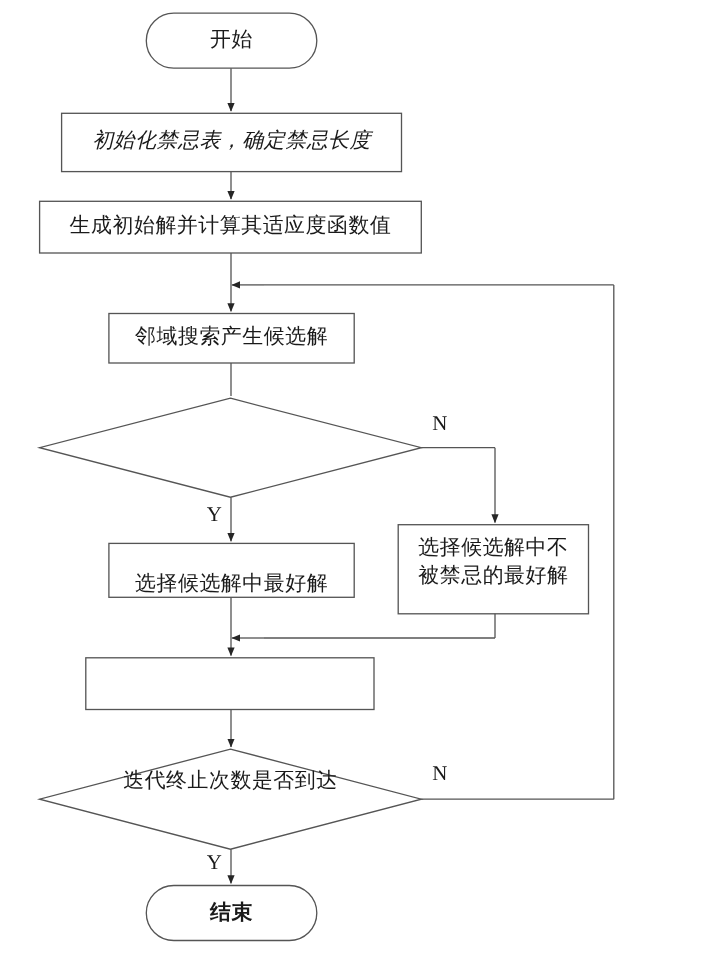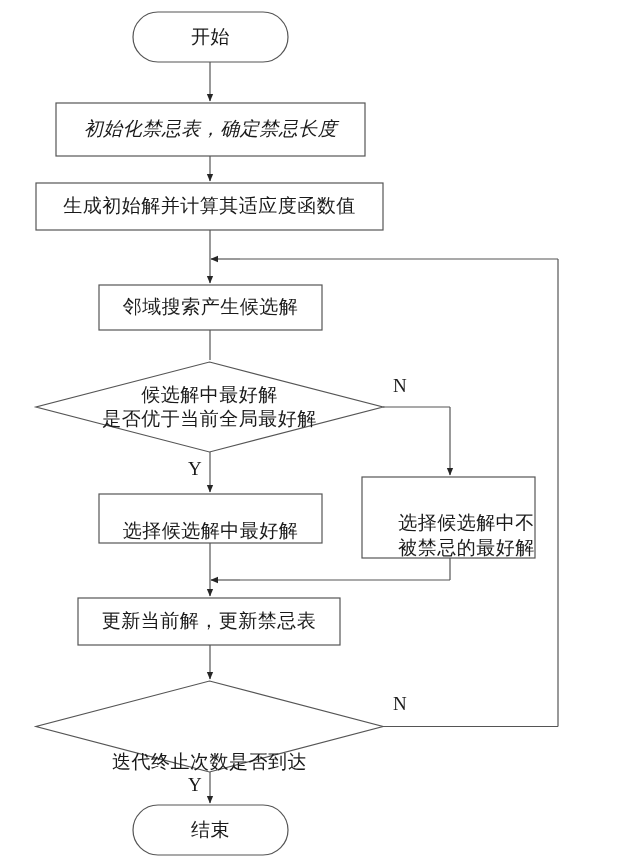--- a/index.html
+++ b/index.html
@@ -109,33 +109,30 @@
   </svg>
 
   <div class="node-label shape-hit" style="left:133px; top:12px; width:155px; height:50px;">开始</div>
 
   <div class="node-label shape-hit" style="left:56px; top:103px; width:309px; height:53px;font-style:italic;">初始化禁忌表，确定禁忌长度</div>
 
   <div class="node-label shape-hit" style="left:99px; top:285px; width:223px; height:45px;">邻域搜索产生候选解</div>
 
   <div class="node-label shape-hit" style="left:36px; top:183px; width:347px; height:47px;">生成初始解并计算其适应度函数值</div>
 
-  <div class="node-label shape-hit" style="left:56px; top:370px; width:307px; height:74px;">候选解中最好解
-是否优于当前全局最好解</div>
 
   <div class="node-label shape-hit" style="left:99px; top:507px; width:223px; height:49px;">选择候选解中最好解</div>
 
-  <div class="node-label shape-hit" style="left:362px; top:495px; width:173px; height:81px;margin-left:18px;">选择候选解中不
+  <div class="node-label shape-hit" style="left:362px; top:471px; width:173px; height:81px;">选择候选解中不
 被禁忌的最好解</div>
 
-  <div class="node-label shape-hit" style="left:78px; top:598px; width:262px; height:47px;">更新当前解，更新禁忌表</div>
 
-  <div class="node-label shape-hit" style="left:56px; top:736px; width:307px; height:53px;font-family:Liberation Serif, serif;">迭代终止次数是否到达</div>
+  <div class="node-label shape-hit" style="left:56px; top:684px; width:307px; height:53px;font-family:Liberation Serif, serif;">迭代终止次数是否到达</div>
 
-  <div class="node-label shape-hit" style="left:133px; top:805px; width:155px; height:50px;">结束</div>
+  <div class="node-label shape-hit" style="left:133px; top:805px; width:155px; height:50px;font-weight:bold;">结束</div>
 
   <div class="branch-label" style="left:393px; top:376px;">N</div>
 
   <div class="branch-label" style="left:188px; top:459px;">Y</div>
 
   <div class="branch-label" style="left:393px; top:694px;">N</div>
 
   <div class="branch-label" style="left:188px; top:775px;">Y</div>
 
 </div>

